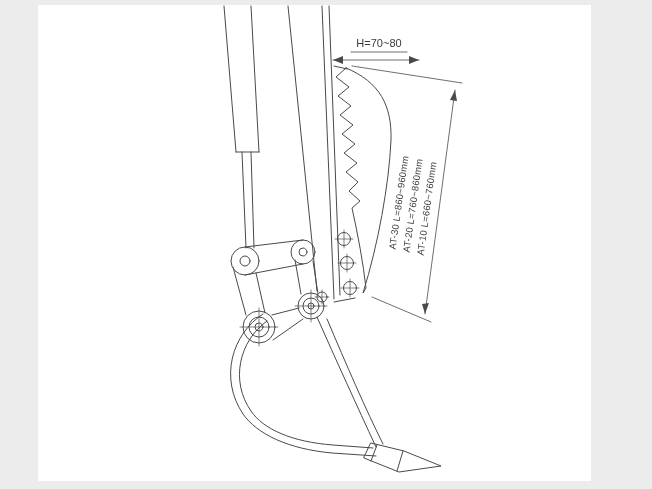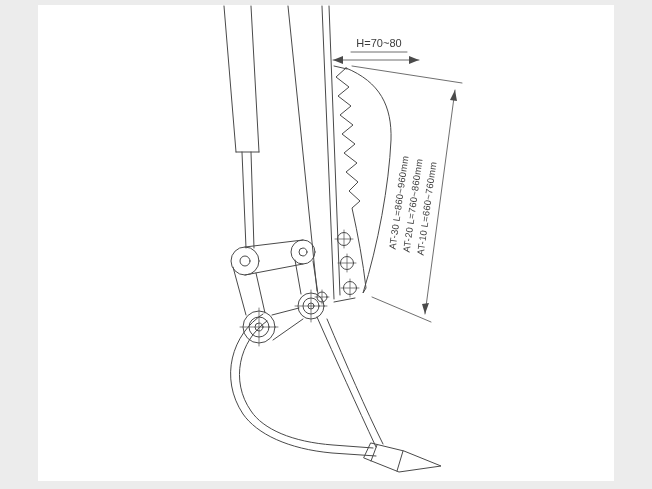--- a/index.html
+++ b/index.html
@@ -3,21 +3,21 @@
 <meta charset="utf-8">
 <style>
   html, body {
     margin: 0;
     padding: 0;
     background: #ececec;
     font-family: "Liberation Sans", sans-serif;
   }
   .stage {
     position: relative;
-    width: 652px;
+    width: 591px;
     height: 489px;
     overflow: hidden;
     background: #ececec;
   }
   svg text {
     font-family: "Liberation Sans", "DejaVu Sans", sans-serif;
     fill: #3c3c3c;
     stroke: none;
   }
   .dim-label { font-size: 11px; }

